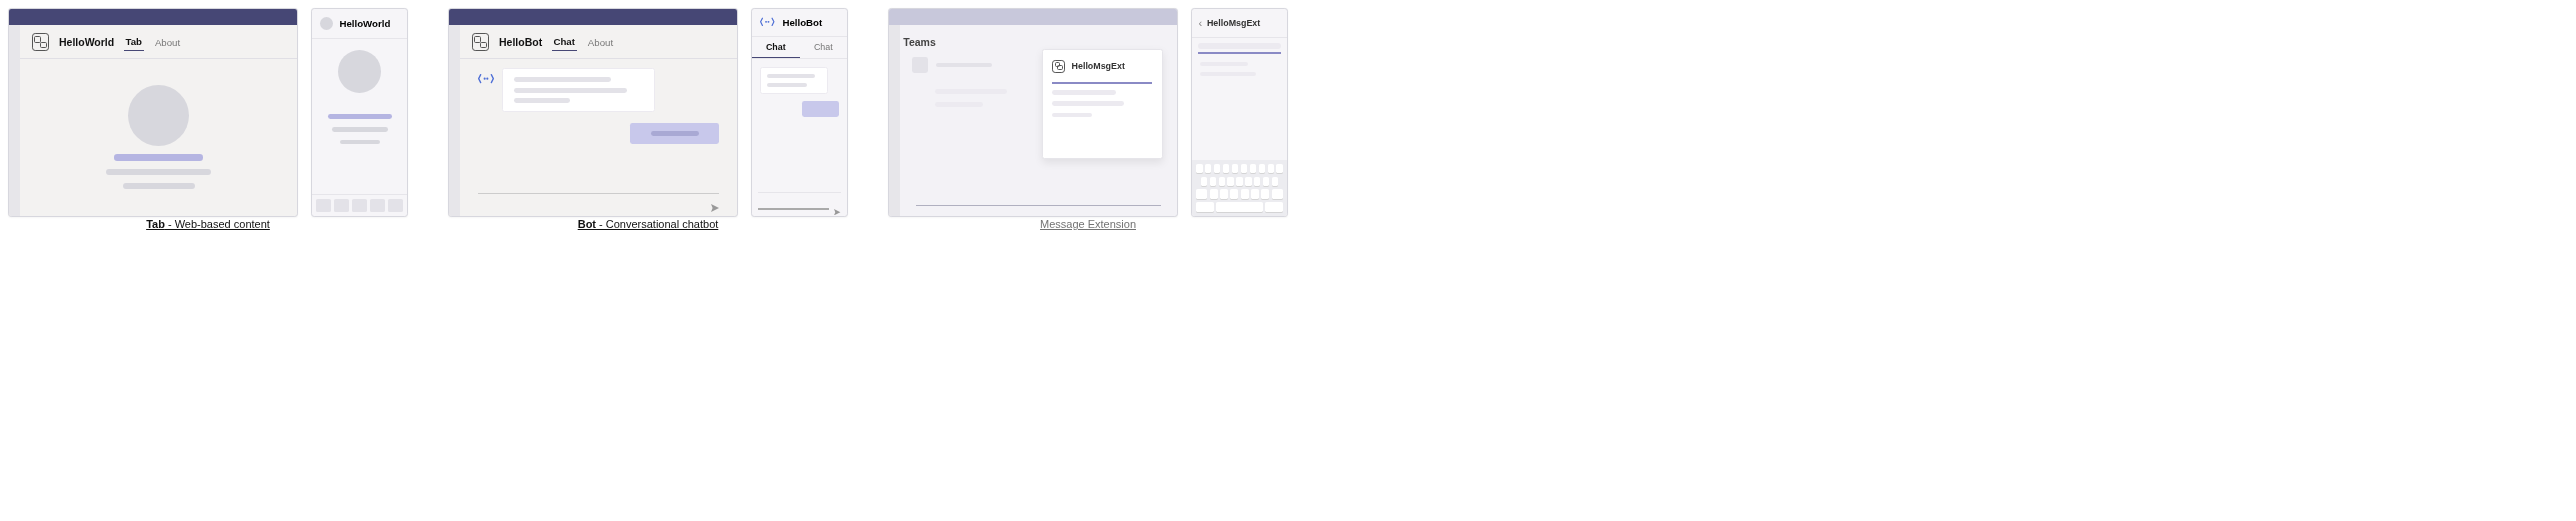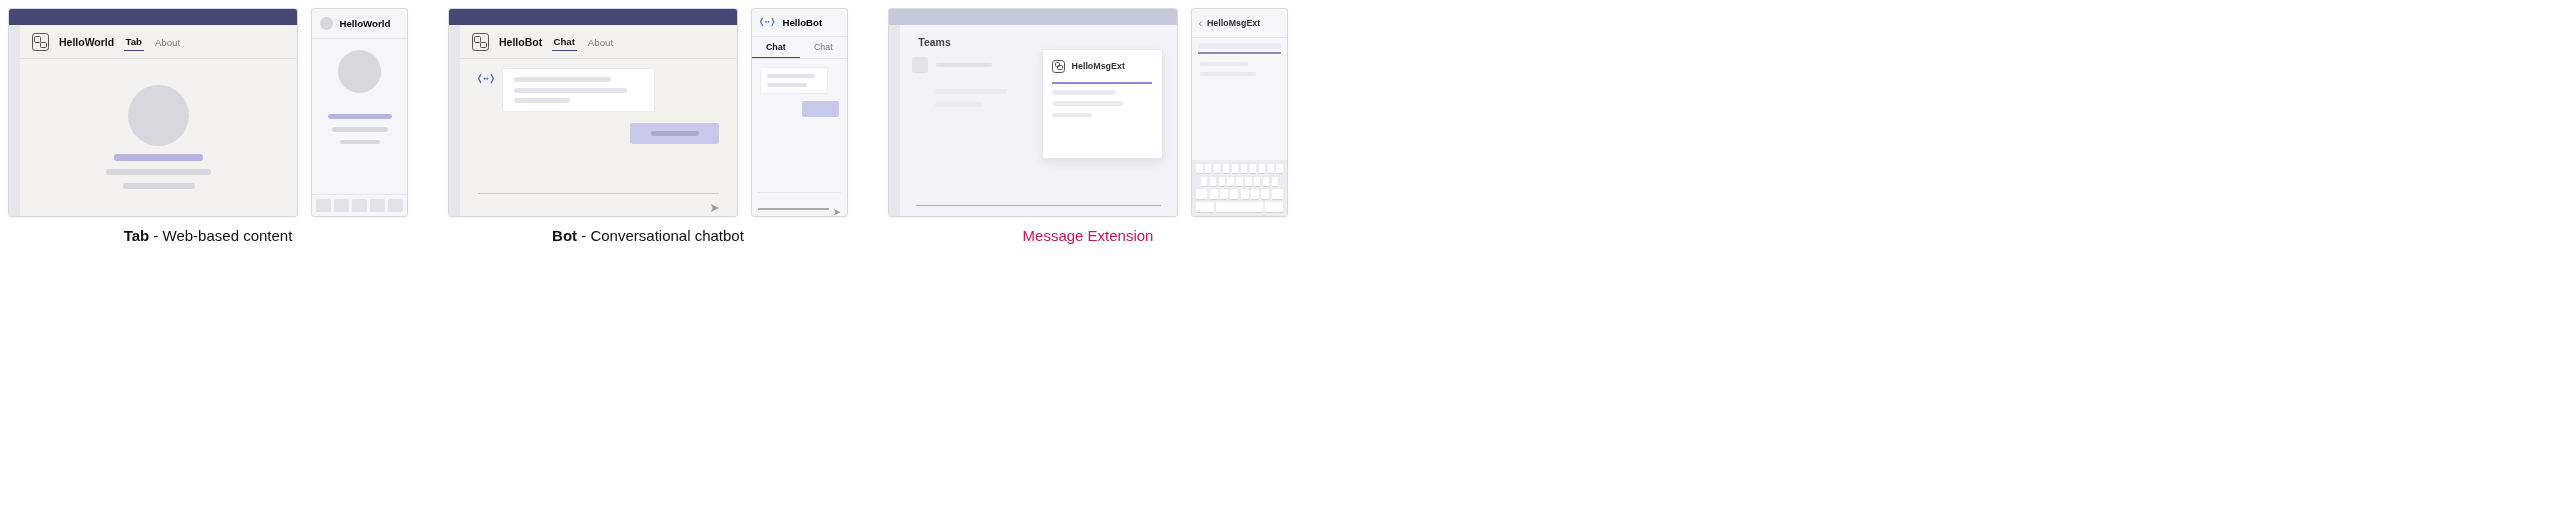--- a/index.html
+++ b/index.html
@@ -1,22 +1,22 @@
 <!DOCTYPE html>
 <html style="font-size:13px"><head>
 <meta charset="utf-8">
 <style>
   * { box-sizing: border-box; margin: 0; padding: 0; }
   body { font-family: "Segoe UI", -apple-system, sans-serif; background: #fff; padding: 8px; }
   .stage { display: flex; gap: 40px; justify-content: flex-start; align-items: flex-start; }
   .group { display: flex; flex-direction: column; align-items: center; }
   .pair { display: flex; gap: 13px; align-items: flex-start; }
-  .caption { margin-top: 10px; font-size: 15px; color: #111; }
+  .caption { margin-top: 1px; font-size: 11px; color: #111; text-decoration: underline; }
   .caption .bold { font-weight: 700; }
-  .caption.fade { color: #be185d; font-weight: 400; }
+  .caption.fade { color: #737373; font-weight: 400; }
 
   
   .desk { width: 290px; height: 209px; border: 0.8px solid #d7d7de; border-radius: 3.2px; background: #f3f2f1; overflow: hidden; box-shadow: 0 0.8px 1.6px rgba(0,0,0,0.04); }
   .desk .titlebar { height: 16px; background: #464775; }
   .desk .body { display: flex; height: calc(100% - 16px); }
   .desk .rail { width: 11.3px; background: #e7e6ea; }
   .desk .main { flex: 1; display: flex; flex-direction: column; }
   .hdr { display: flex; align-items: center; gap: 9.7px; padding: 8px 11.3px 6.4px 11.3px; border-bottom: 0.8px solid #e0dfe5; background: #f3f2f1; }
   .appicon { width: 17.7px; height: 17.7px; border: 1.2px solid #555; border-radius: 3.2px; display: flex; align-items:center; justify-content:center; position: relative; }
   .appicon::before, .appicon::after { content:""; position:absolute; width:4.8px; height:4.8px; border:1.1px solid #555; border-radius:1.6px; }
@@ -65,21 +65,21 @@
   .mob .mchat { flex:1; padding:8px; display:flex; flex-direction:column; gap:6.4px; }
   .mob .mbubble { background:#fff; border:0.8px solid #eceaf0; border-radius:2.4px; padding:6.4px; display:flex; flex-direction:column; gap:4.8px; width:68px; }
   .mob .mbubble .ml { height:4px; background:#e3e2e8; border-radius:2.4px; }
   .mob .mbubble-out { align-self:flex-end; background:#c8c8eb; width:37px; height:16px; border-radius:2.4px; }
   .mob .mcompose { border-top:0.8px solid #e6e5ea; height:17.7px; margin:0 6.4px 6.4px 6.4px; display:flex; align-items:flex-end; }
   .mob .mcompose .mline { flex:1; height:1.6px; background:#aaa; }
   .mob .mcompose .msend { width:6.4px; height:6.4px; margin-left:4.8px; }
 
   
   .msgext-main { flex:1; position:relative; }
-  .msgext-label { position:absolute; top:11.3px; left:18px; font-size:10.5px; color:#444; font-weight:600; }
+  .msgext-label { position:absolute; top:11.3px; left:3px; font-size:10.5px; color:#444; font-weight:600; }
   .skel-item { position:absolute; top:32px; left:11.3px; display:flex; gap:8px; align-items:center; }
   .skel-item .sq { width:16px; height:16px; background:#e3e2e8; border-radius:2.4px; }
   .skel-item .sl { width:56px; height:4.8px; background:#e3e2e8; border-radius:2.4px; }
   .popup { position:absolute; right:14.5px; top:24px; width:121px; background:#fff; border:0.8px solid #e6e5ea; border-radius:2.4px; box-shadow:0 3.2px 8px rgba(0,0,0,0.08); padding:9.7px; display:flex; flex-direction:column; gap:6.4px; }
   .popup .phdr { display:flex; align-items:center; gap:6.4px; }
   .popup .pname { font-size:8.9px; color:#333; font-weight:600; }
   .popup .psearch { height:1.6px; background:#8a8ac5; margin-top:3.2px; }
   .popup .pl { height:4.8px; background:#eceaf0; border-radius:2.4px; }
   .skel-lines { position:absolute; top:64px; left:35px; display:flex; flex-direction:column; gap:8px; }
   .skel-lines .sl { width:72px; height:4.8px; background:#eceaf0; border-radius:2.4px; }

